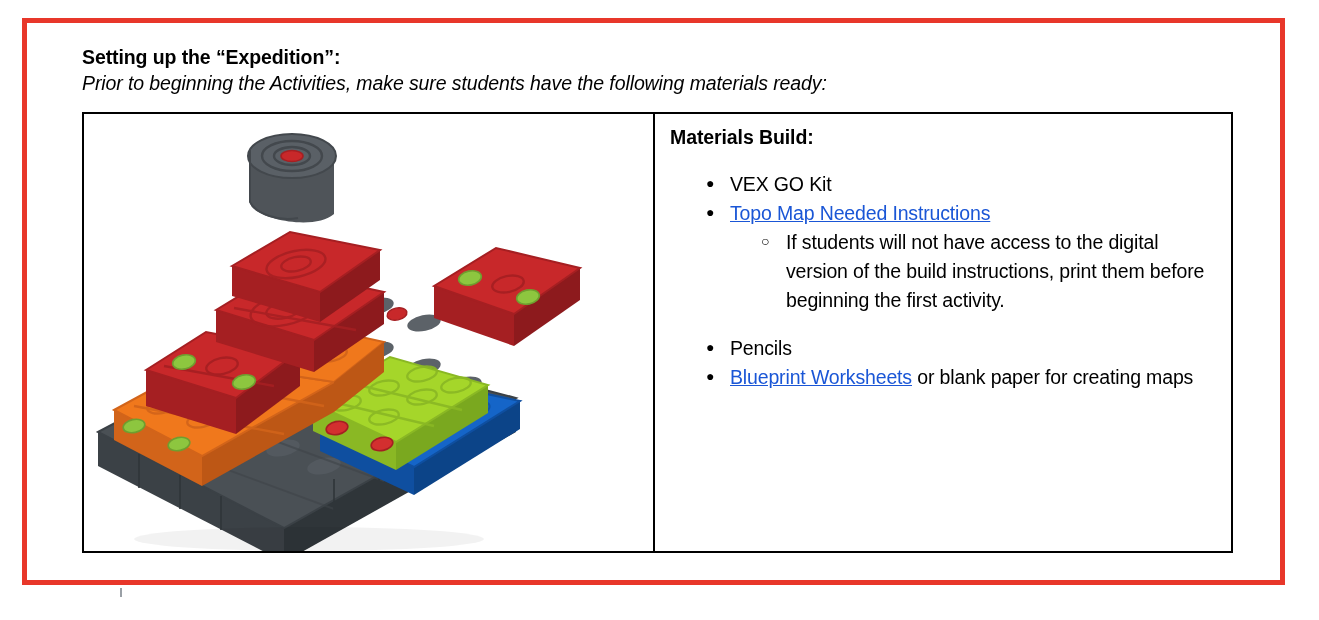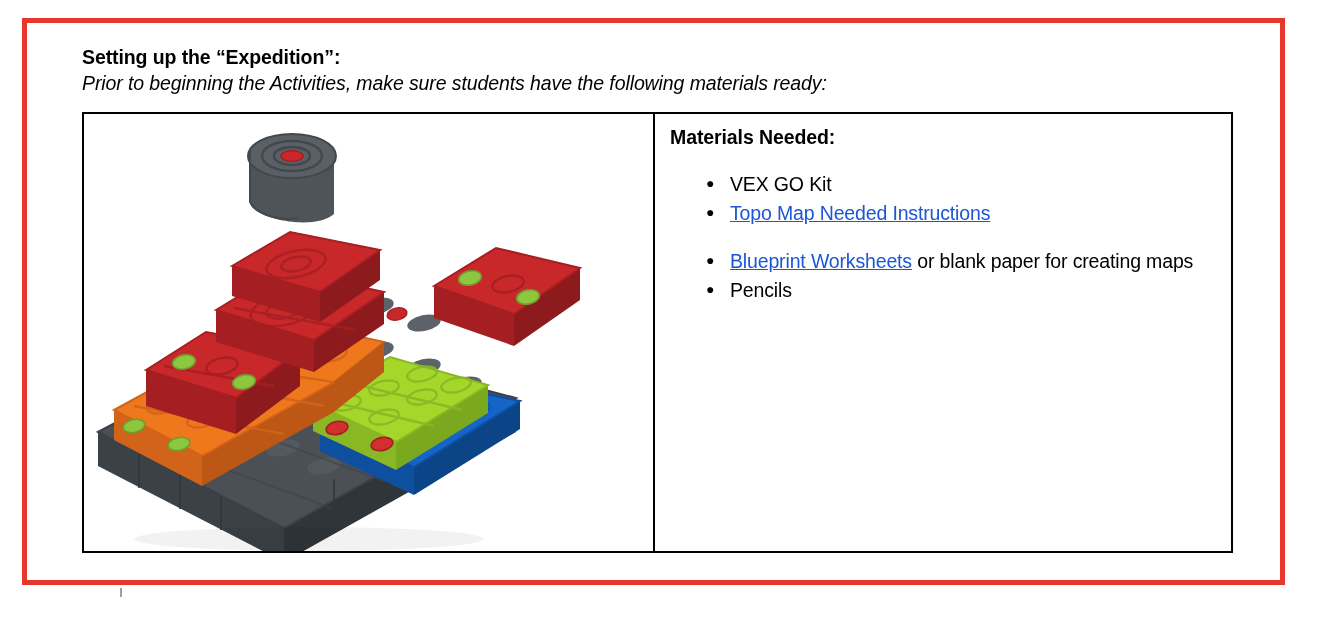--- a/index.html
+++ b/index.html
@@ -326,40 +326,45 @@
           <path d="M166 36 L166 88 C172 100 196 108 214 104" fill="none" stroke="#43484d" stroke-width="2"></path>
 
           <path d="M262 162 L300 140 L352 152 L316 178 Z" fill="#4a5055" opacity="0.0"></path>
 
           <ellipse cx="225" cy="425" rx="175" ry="12" fill="#000000" opacity="0.05"></ellipse>
         </svg>
       </div>
     </div>
 
     <div id="cell-materials">
-      <div class="materials-title">Materials Needed:</div>
+      <div class="materials-title">Materials Build:</div>
 
       <ul class="lvl1">
         <li>
           <span>VEX GO Kit</span>
         </li>
 
         <li>
           <a class="doclink" href="#">Topo Map Needed Instructions</a>
+          <ul class="lvl2">
+            <li>
+              <span>If students will not have access to the digital version of the build instructions, print them before beginning the first activity.</span>
+            </li>
+          </ul>
         </li>
 
         <li class="spacer-li"></li>
+
+        <li>
+          <span>Pencils</span>
+        </li>
 
         <li>
           <a class="doclink" href="#">Blueprint Worksheets</a><span> or blank paper for creating maps</span>
         </li>
 
-        <li>
-          <span>Pencils</span>
-        </li>
-
       </ul>
     </div>
 
   </div>
 </div>
 
 <div id="page-tick"></div>
 
 </body></html>

